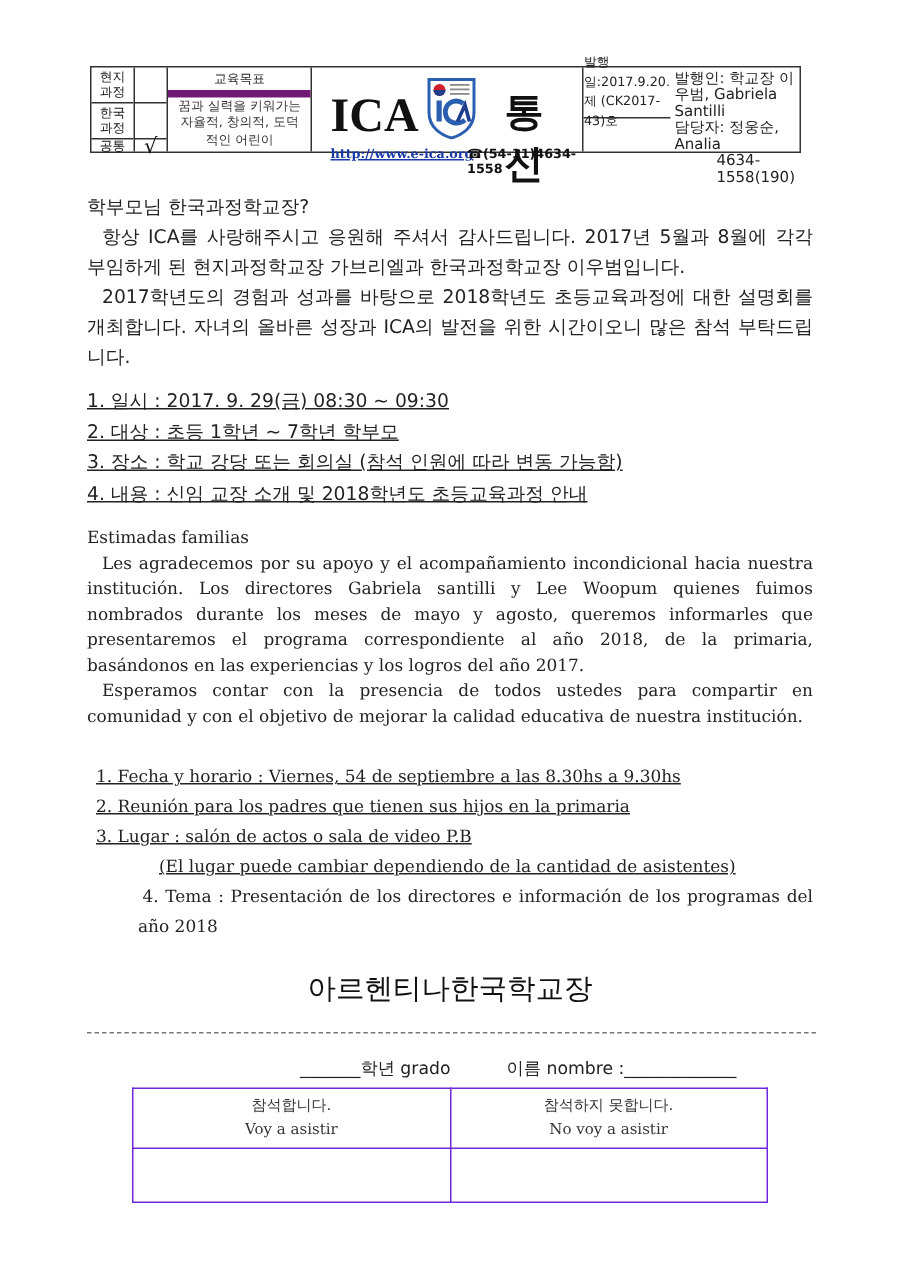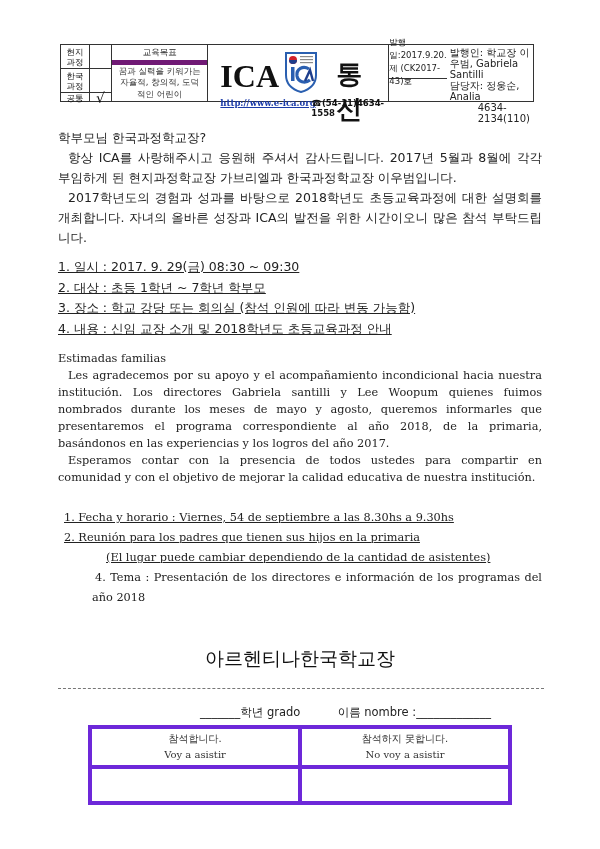--- a/index.html
+++ b/index.html
@@ -38,21 +38,21 @@
   .p { text-align: justify; }
   .indent { text-indent: 10px; }
   .line { white-space: nowrap; text-decoration: underline; }
   .es { font-family: "DejaVu Serif", serif; font-size: 11.3px; line-height: 17px; color: #222; }
 
   .closing { position: absolute; left: 0; width: 600px; top: 646px; text-align: center; font-family: "DejaVu Sans", sans-serif; font-size: 19px; color: #111; }
   .cut { position: absolute; left: 58px; width: 486px; top: 688px; border-top: 1.5px dashed #777; }
   .namefield { position: absolute; left: 200px; top: 705px; font-size: 11.5px; color: #222; white-space: nowrap; }
 
   .att { position: absolute; left: 88px; top: 725px; width: 424px; height: 77px; border: 1px solid #444; border-collapse: collapse; }
-  .att td { border: 4px solid #6d28d9; width: 50%; text-align: center; vertical-align: middle; }
+  .att td { border: 1px solid #6d28d9; width: 50%; text-align: center; vertical-align: middle; }
   .att .h td { height: 40px; font-size: 10px; line-height: 16px; color: #333; }
   .att .h .ko { font-family: "DejaVu Sans", sans-serif; }
   .att .e td { height: 36px; }
 </style>
 </head>
 <body>
 
 <div class="hdr">
   <div class="c1">
     <div class="cell r1">
@@ -92,21 +92,21 @@
     <div class="tel">☎(54-11)4634-1558</div>
   </div>
   <div class="c5">
     <div class="t">
       <span>발행일:2017.9.20.</span>
       <span>제 (CK2017-43)호</span>
     </div>
     <div class="b">
       <div>발행인: 학교장 이우범, Gabriela Santilli</div>
       <div>담당자: 정웅순, Analia</div>
-      <div class="ind">4634-2134(110)</div>
+      <div class="ind">4634-1558(190)</div>
     </div>
   </div>
 </div>
 
 <div class="txt kr" style="top:128px;">
   <div>학부모님 한국과정학교장?</div>
   <div class="p indent">항상 ICA를 사랑해주시고 응원해 주셔서 감사드립니다. 2017년 5월과 8월에 각각 부임하게 된 현지과정학교장 가브리엘과 한국과정학교장 이우범입니다.</div>
   <div class="p indent">2017학년도의 경험과 성과를 바탕으로 2018학년도 초등교육과정에 대한 설명회를 개최합니다. 자녀의 올바른 성장과 ICA의 발전을 위한 시간이오니 많은 참석 부탁드립니다.</div>
 </div>
 
@@ -119,20 +119,21 @@
 
 <div class="txt es" style="top:350px;">
   <div>Estimadas familias</div>
   <div class="p indent">Les agradecemos por su apoyo y el acompañamiento incondicional hacia nuestra institución.  Los directores Gabriela santilli y Lee Woopum quienes fuimos nombrados durante los meses de mayo y agosto, queremos informarles que presentaremos el programa correspondiente al año 2018, de la primaria, basándonos en las experiencias y los logros del año 2017.</div>
   <div class="p indent">Esperamos contar con la presencia de todos ustedes para compartir en comunidad y con el objetivo de mejorar la calidad educativa de nuestra institución.</div>
 </div>
 
 <div class="txt es" style="top:508px; line-height:20px;">
   <div class="line" style="padding-left:6px;">1. Fecha y horario : Viernes, 54 de septiembre a las 8.30hs a 9.30hs</div>
   <div class="line" style="padding-left:6px;">2. Reunión para los padres que tienen sus hijos en la primaria</div>
+  <div class="line" style="padding-left:6px;">3. Lugar : salón de actos o sala de video P.B</div>
   <div class="line" style="padding-left:48px;">(El lugar puede cambiar dependiendo de la cantidad de asistentes)</div>
   <div class="p" style="padding-left:0; text-indent:3px;margin-left:34px;">4. Tema : Presentación de los directores e información de los programas del año 2018</div>
 </div>
 
 <div class="closing">아르헨티나한국학교장</div>
 
 <div class="cut"></div>
 
 <div class="namefield">
   <span class="kr">_______학년 grado</span>

